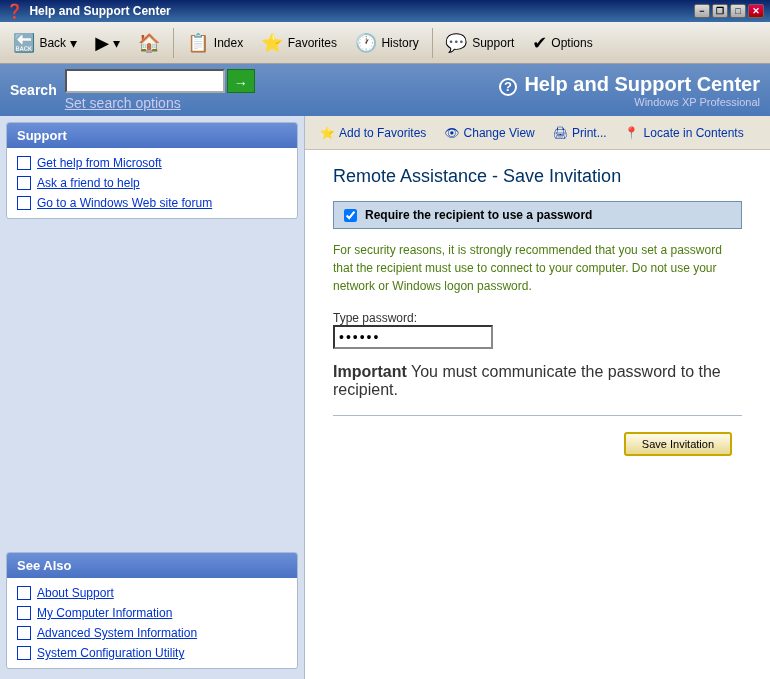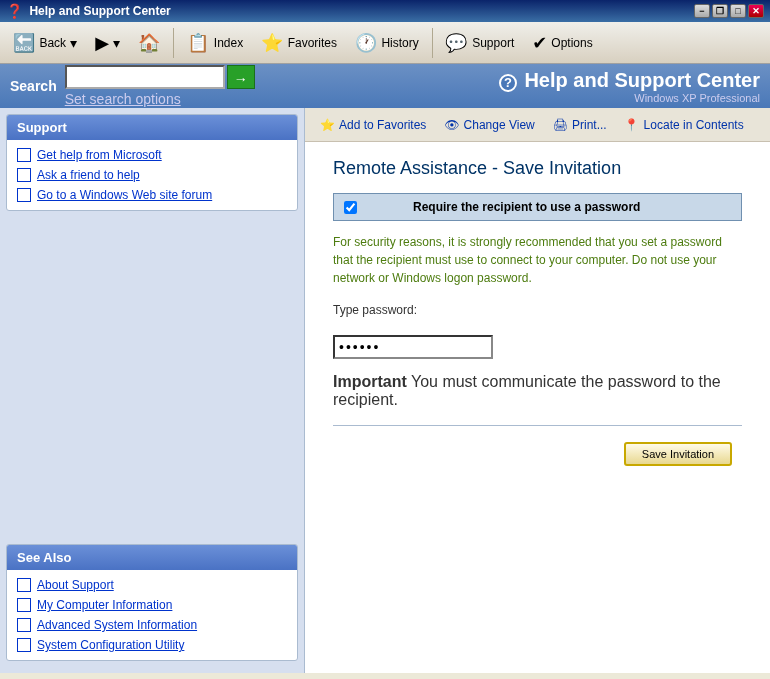--- a/index.html
+++ b/index.html
@@ -52,21 +52,21 @@
     .toolbar-btn .icon { font-size: 18px; }
     .toolbar-btn .nav-arrow { font-size: 14px; }
     .toolbar-sep { width: 1px; height: 30px; background: #B0A890; margin: 0 2px; }
 
     
     .search-bar {
       background: linear-gradient(to bottom, #6B90C4, #4A78B8);
       padding: 6px 10px;
       display: flex;
       align-items: center;
-      height: 44px;
+      height: 52px;
     }
     .search-label {
       color: white; font-size: 14px; font-weight: bold; margin-right: 8px;
     }
     .search-input-wrap { display: flex; align-items: center; }
     .search-input {
       width: 160px; height: 24px;
       border: 2px inset #AAA;
       background: white;
       font-size: 12px;
@@ -187,35 +187,34 @@
       padding: 6px 10px;
       display: flex;
       align-items: center;
       gap: 8px;
       margin-bottom: 12px;
     }
     .checkbox-section label {
       font-size: 12px;
       font-weight: bold;
       color: #000;
-      margin-left: 48px;
     }
     .content-desc {
       font-size: 12px;
       color: #4d7c0f;
       line-height: 1.5;
       margin-bottom: 16px;
       max-width: 400px;
     }
     .password-fields {
       display: flex;
       gap: 20px;
       margin-bottom: 14px;
     }
-    .field-group { display: flex; flex-direction: column; gap: 18px; }
+    .field-group { display: flex; flex-direction: column; gap: 0; }
     .field-label { font-size: 12px; color: #333; }
     .field-input {
       width: 160px;
       height: 24px;
       border: 2px inset #888;
       font-size: 14px;
       padding: 2px 4px;
       letter-spacing: 2px;
     }
     .important-note {

